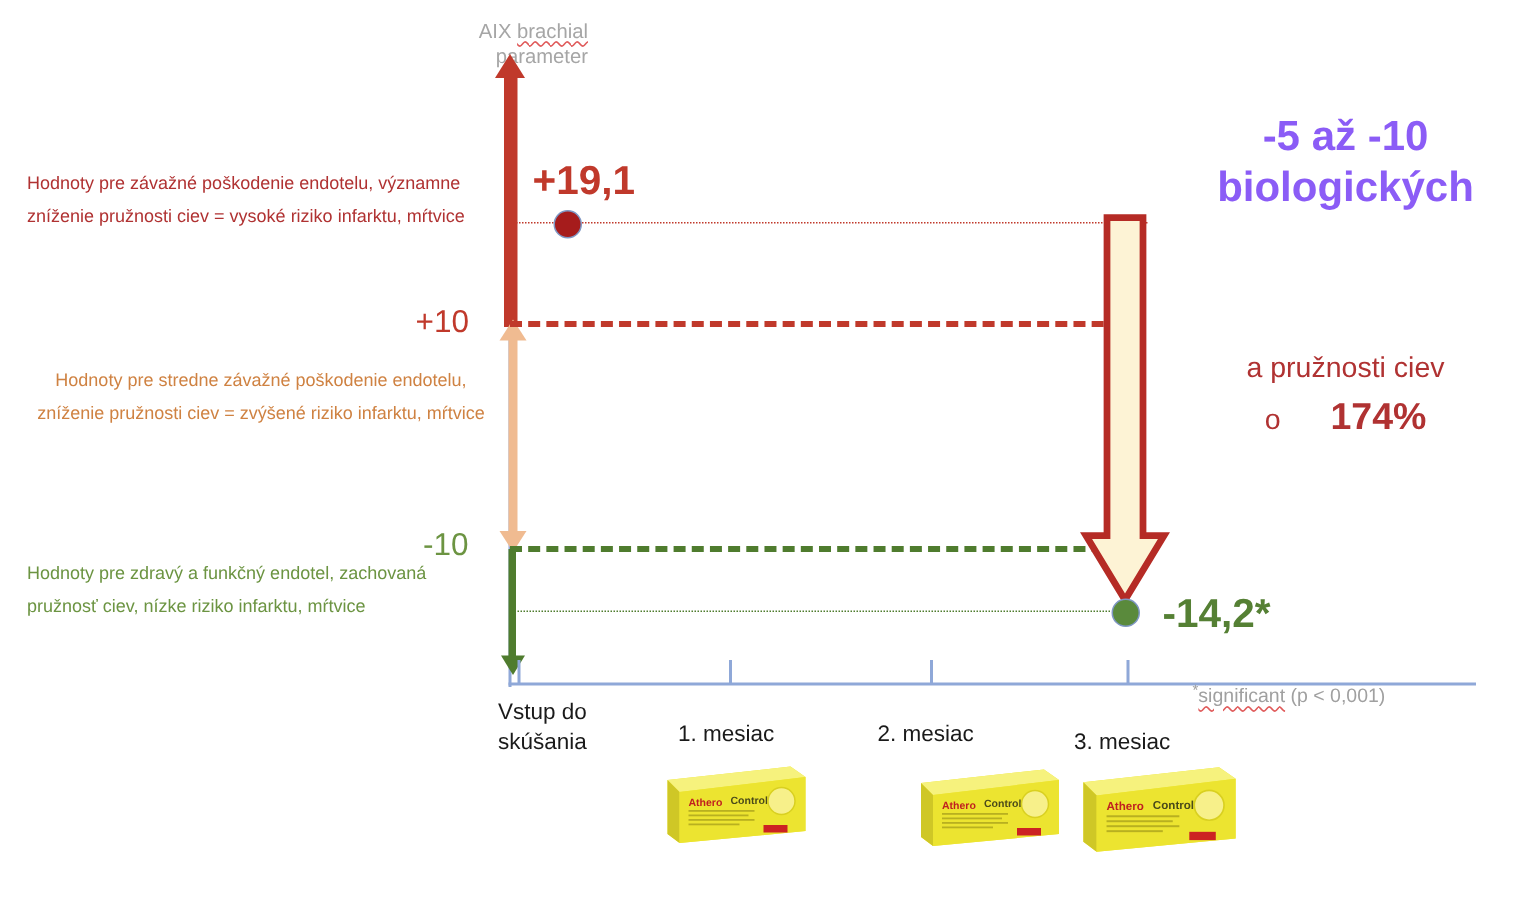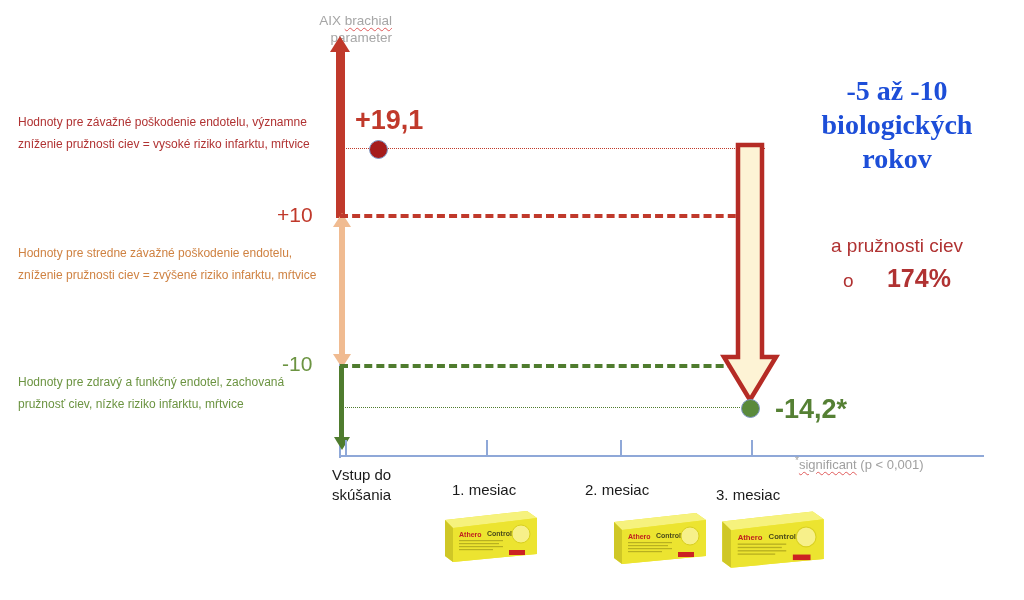--- a/index.html
+++ b/index.html
@@ -36,34 +36,34 @@
     text-underline-offset: 2px;
   }
 
   
   .side-text {
     font-family: "Liberation Sans", sans-serif;
     font-size: 12px;
     line-height: 21.5px;
   }
   #desc-severe { left: 18px; top: 112px; width: 320px; color: #b03232; }
-  #desc-moderate { left: 18px; top: 243px; width: 312px; color: #cf8242; }
+  #desc-moderate { left: 18px; top: 243px; width: 312px; color: #cf8242; text-align: center; }
   #desc-healthy { left: 18px; top: 372px; width: 300px; color: #6c9442; }
 
   
   #headline-years {
     left: 774px;
     top: 74px;
     width: 246px;
     text-align: center;
-    font-family: Liberation Serif, serif;
+    font-family: Liberation Sans, sans-serif;
     font-weight: bold;
     font-size: 28px;
     line-height: 34px;
-    color: #1d4ed8;
+    color: #8b5cf6;
   }
   #improvement-block {
     left: 770px;
     top: 232px;
     width: 254px;
     text-align: center;
     font-family: "Liberation Sans", sans-serif;
     font-size: 19px;
     line-height: 28px;
     color: #b03232;
@@ -288,21 +288,20 @@
 
 <div class="abs datapoint" id="point-baseline"></div>
 <div class="abs point-label" id="label-baseline">+19,1</div>
 
 <div class="abs datapoint" id="point-month3"></div>
 <div class="abs point-label" id="label-month3">-14,2*</div>
 
 <div class="abs" id="headline-years">
   <div>-5 až -10</div>
   <div>biologických</div>
-  <div>rokov</div>
 </div>
 
 <div class="abs" id="improvement-block">
   <div>a pružnosti ciev</div>
   <div class="pct-line"><span>o </span><span class="pct">174%</span></div>
 </div>
 
 <div class="abs" id="footnote"><span class="star">*</span><span class="squiggle">significant</span><span> (p &lt; 0,001)</span></div>
 
 <div class="abs x-tick" style="left:345px;"></div>

